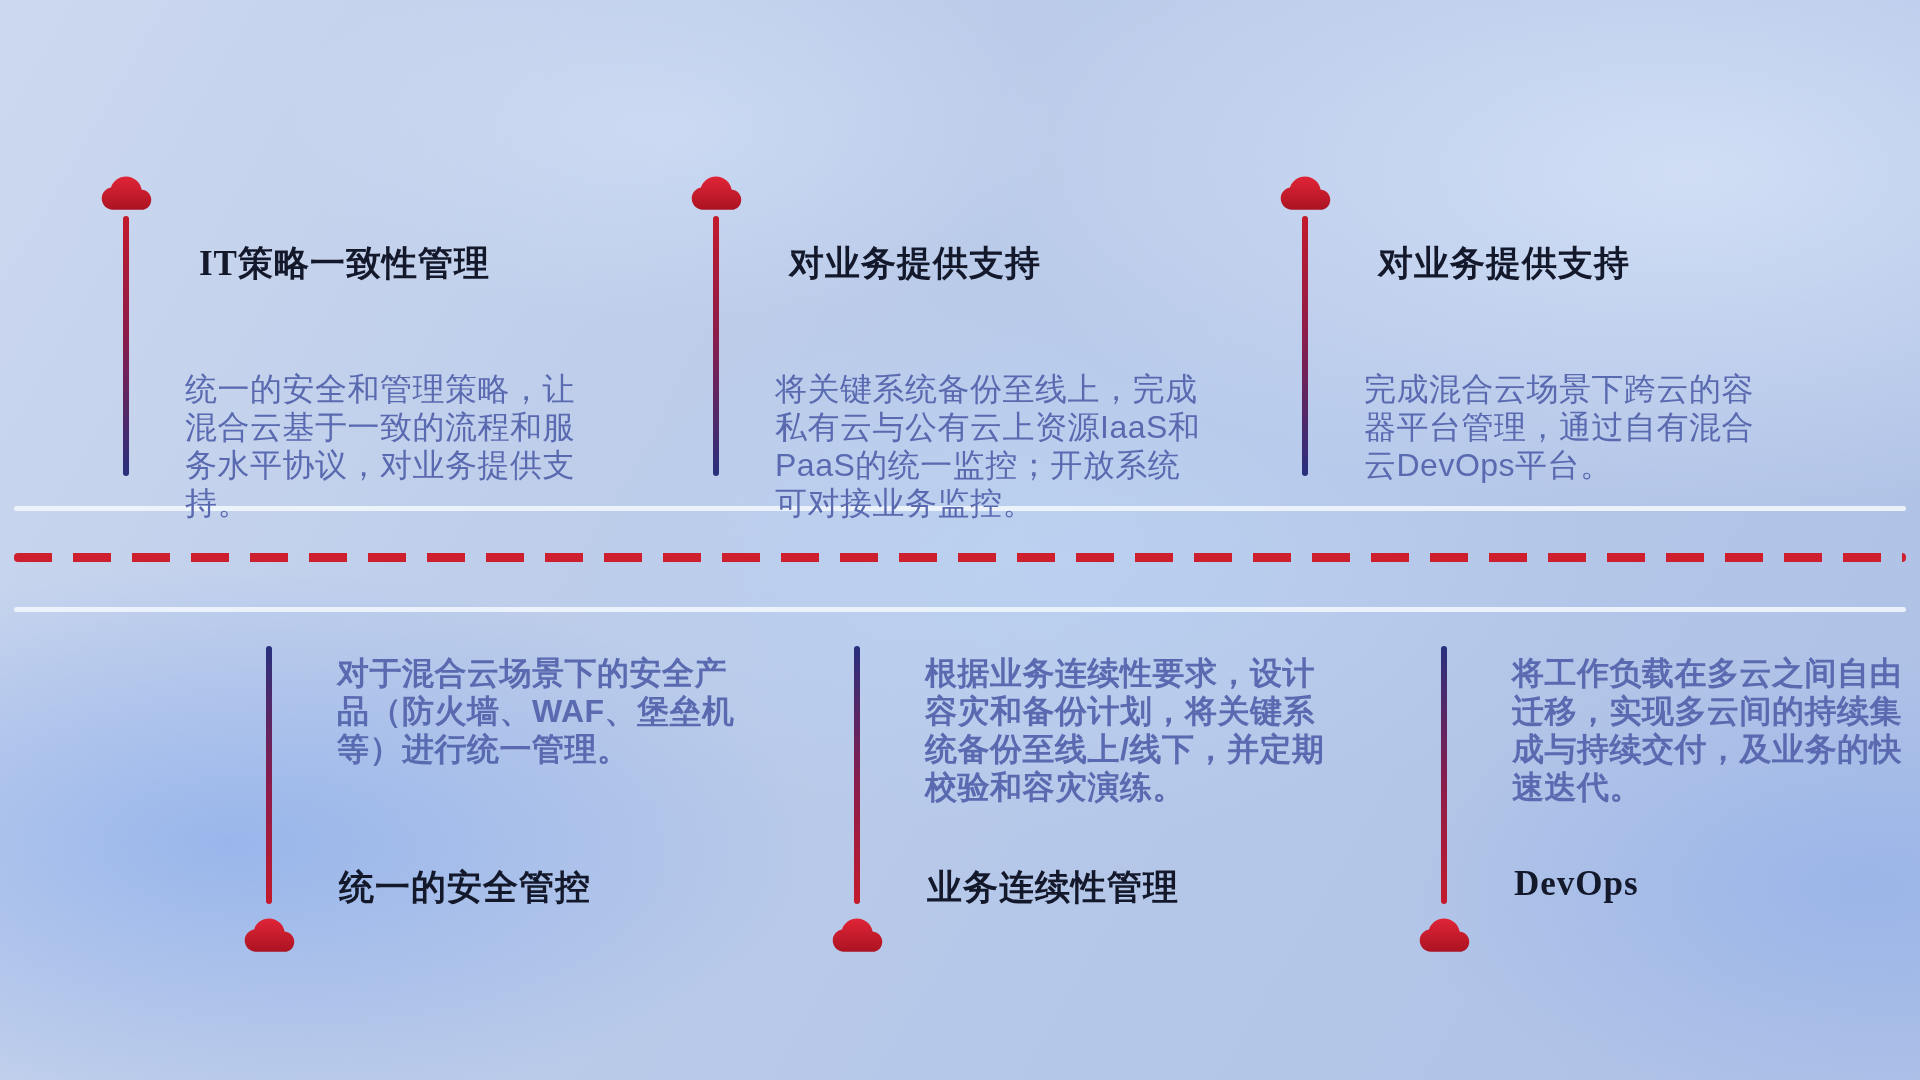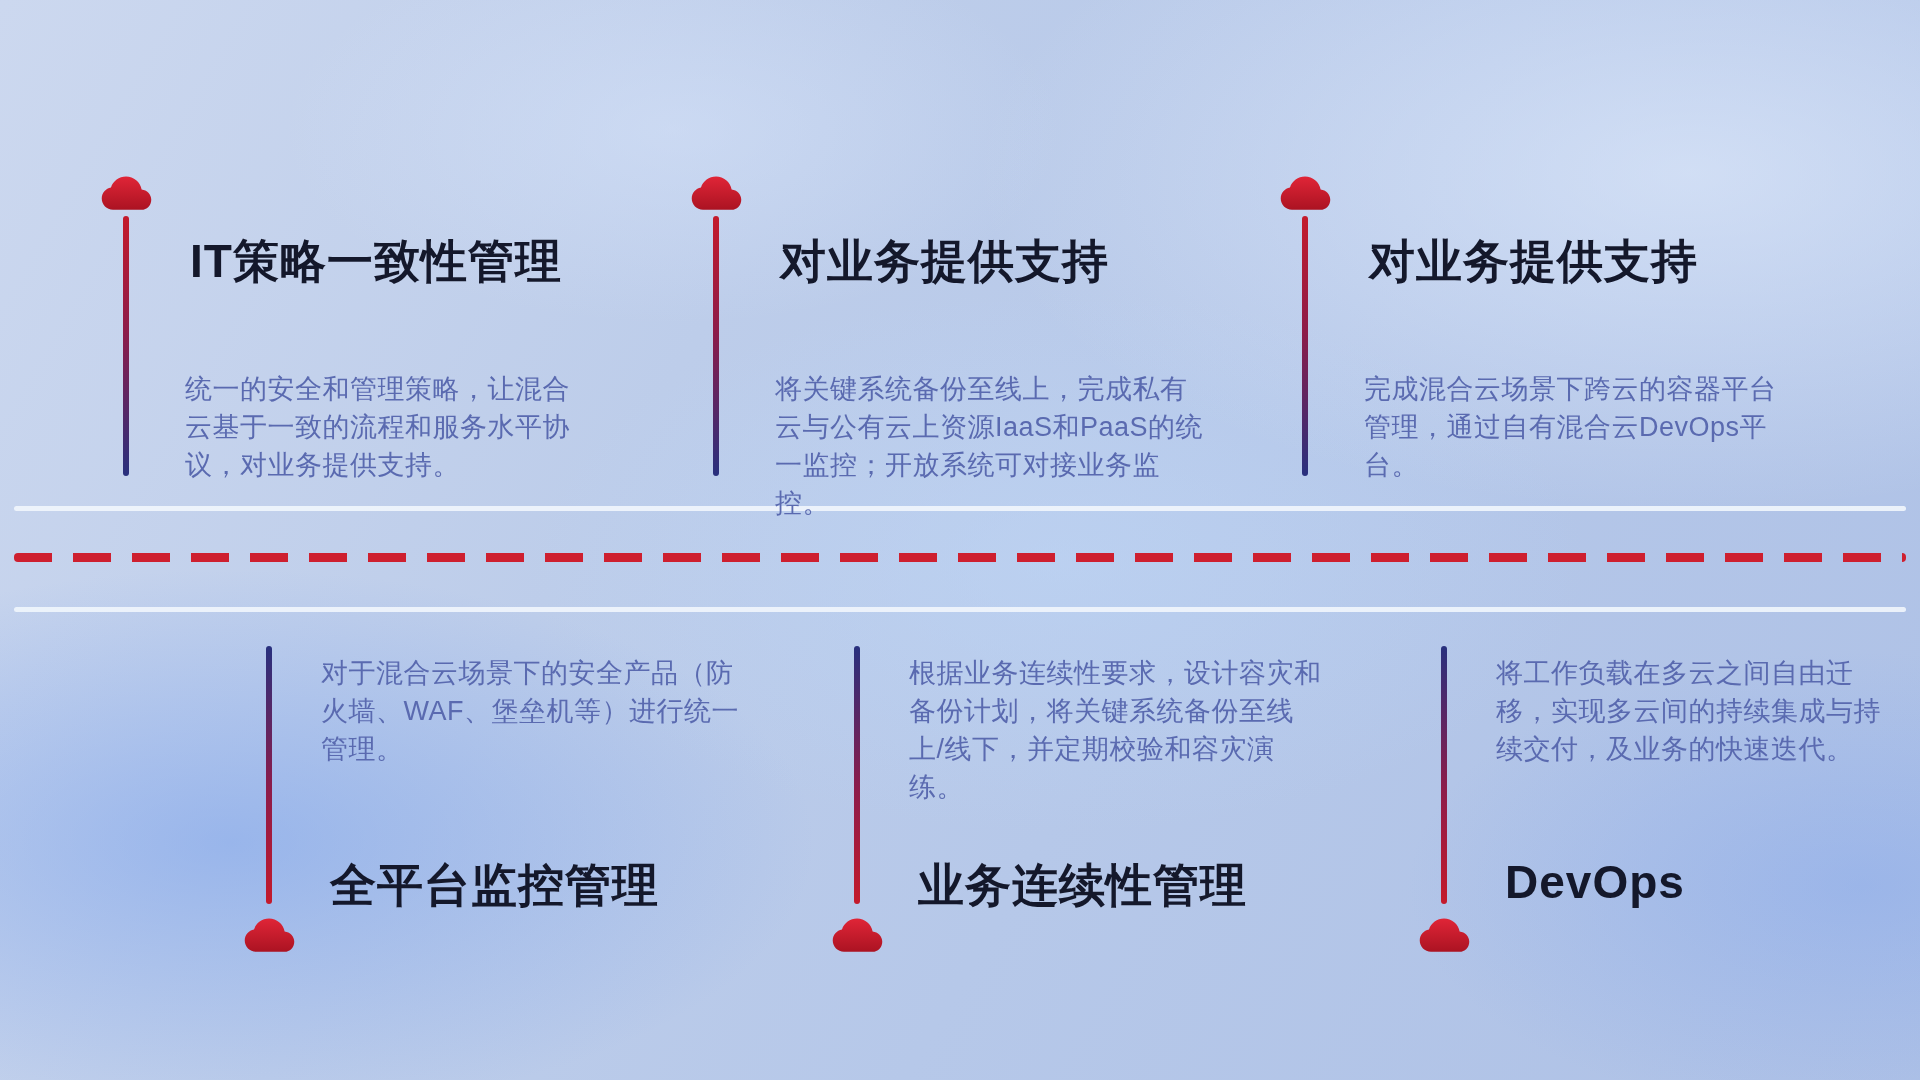--- a/index.html
+++ b/index.html
@@ -26,31 +26,32 @@
     width:6px;border-radius:3px;
   }
   .vline-top{
     background:linear-gradient(180deg,#c41a2b 0%,#8c1c4a 45%,#28307e 100%);
   }
   .vline-bottom{
     background:linear-gradient(180deg,#28307e 0%,#8c1c4a 55%,#c41a2b 100%);
   }
   .feature-title{
     position:absolute;
-    margin:5px;
-    font-size:46px;
+    margin:14px;
+    font-size:35px;
     font-weight:600;
     color:#14182b;
     white-space:nowrap;
     letter-spacing:1px;
+    font-family:Liberation Serif, serif;
   }
   .feature-desc{
     position:absolute;
     margin:0;
-    font-size:27px;
+    font-size:32px;
     line-height:38px;
     color:#5a6ab0;
     letter-spacing:0.5px;
   }
   
   .hline-solid{
     position:absolute;
     left:14px;width:1892px;height:5px;
     background:rgba(240,245,252,.92);
     border-radius:3px;
@@ -61,21 +62,21 @@
     background:repeating-linear-gradient(90deg,#ce1f2f 0 38px,transparent 38px 59px);
     border-radius:4px;
   }
   
   .feature-top .cloud-icon{left:0;top:0;}
   .feature-top .vline{left:25px;top:44px;height:260px;}
   .feature-top .feature-title{left:87px;top:54px;}
   .feature-top .feature-desc{left:87px;top:198px;}
   
   .feature-bottom .vline{left:25px;top:0;height:258px;}
-  .feature-bottom .feature-desc{left:80px;top:8px;}
+  .feature-bottom .feature-desc{left:96px;top:8px;font-weight:bold;}
   .feature-bottom .feature-title{left:84px;top:204px;}
   .feature-bottom .cloud-icon{left:0;top:268px;}
 </style>
 </head>
 <body>
 
 <div class="stage">
 
   <svg width="0" height="0" style="position:absolute" aria-hidden="true">
     <defs>
@@ -119,21 +120,21 @@
       </svg>
     </span>
     <span class="vline vline-top"></span>
     <h2 class="feature-title">对业务提供支持</h2>
     <p class="feature-desc" style="width:414px">完成混合云场景下跨云的容器平台管理，通过自有混合云DevOps平台。</p>
   </section>
 
   <section class="feature feature-bottom" style="left:241px;top:646px;">
     <span class="vline vline-bottom"></span>
     <p class="feature-desc" style="width:422px">对于混合云场景下的安全产品（防火墙、WAF、堡垒机等）进行统一管理。</p>
-    <h2 class="feature-title">全平台监控管理</h2>
+    <h2 class="feature-title">统一的安全管控</h2>
     <span class="cloud-icon">
       <svg viewBox="0 0 61 42" width="57" height="40">
         <path fill="url(#cloudGrad)" d="M46.5,40 H16 C9.4,40 4,34.6 4,28 c0-5.9,4.3-10.8,9.9-11.8 C16.1,9.3 22.5,4.5 30,4.5 c8.3,0 15.2,5.9 16.7,13.8 C52.4,18.9 57,23.5 57,29.2 57,35.2 52.3,40 46.5,40z"></path>
       </svg>
     </span>
   </section>
 
   <section class="feature feature-bottom" style="left:829px;top:646px;">
     <span class="vline vline-bottom"></span>
     <p class="feature-desc" style="width:418px">根据业务连续性要求，设计容灾和备份计划，将关键系统备份至线上/线下，并定期校验和容灾演练。</p>

